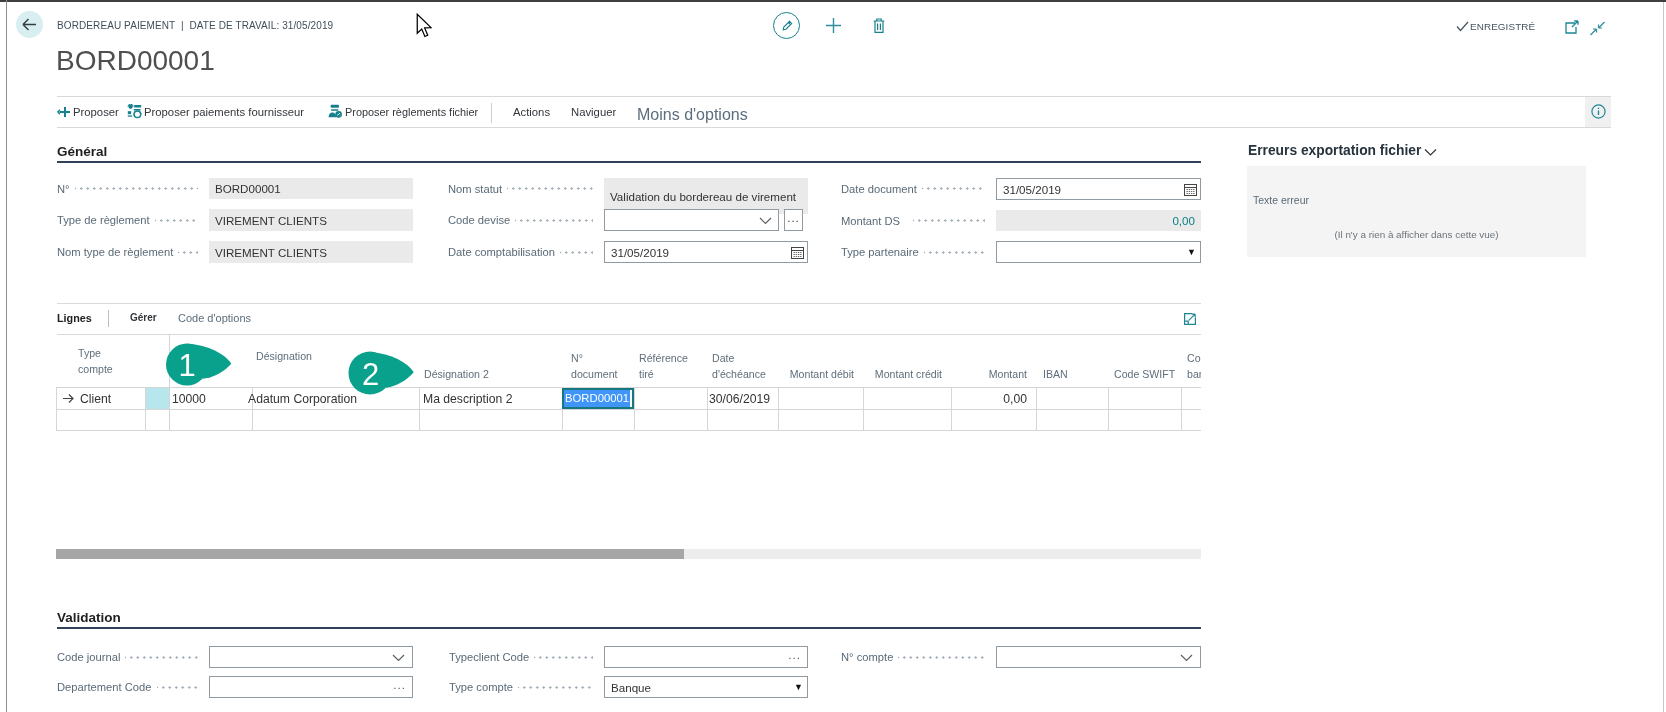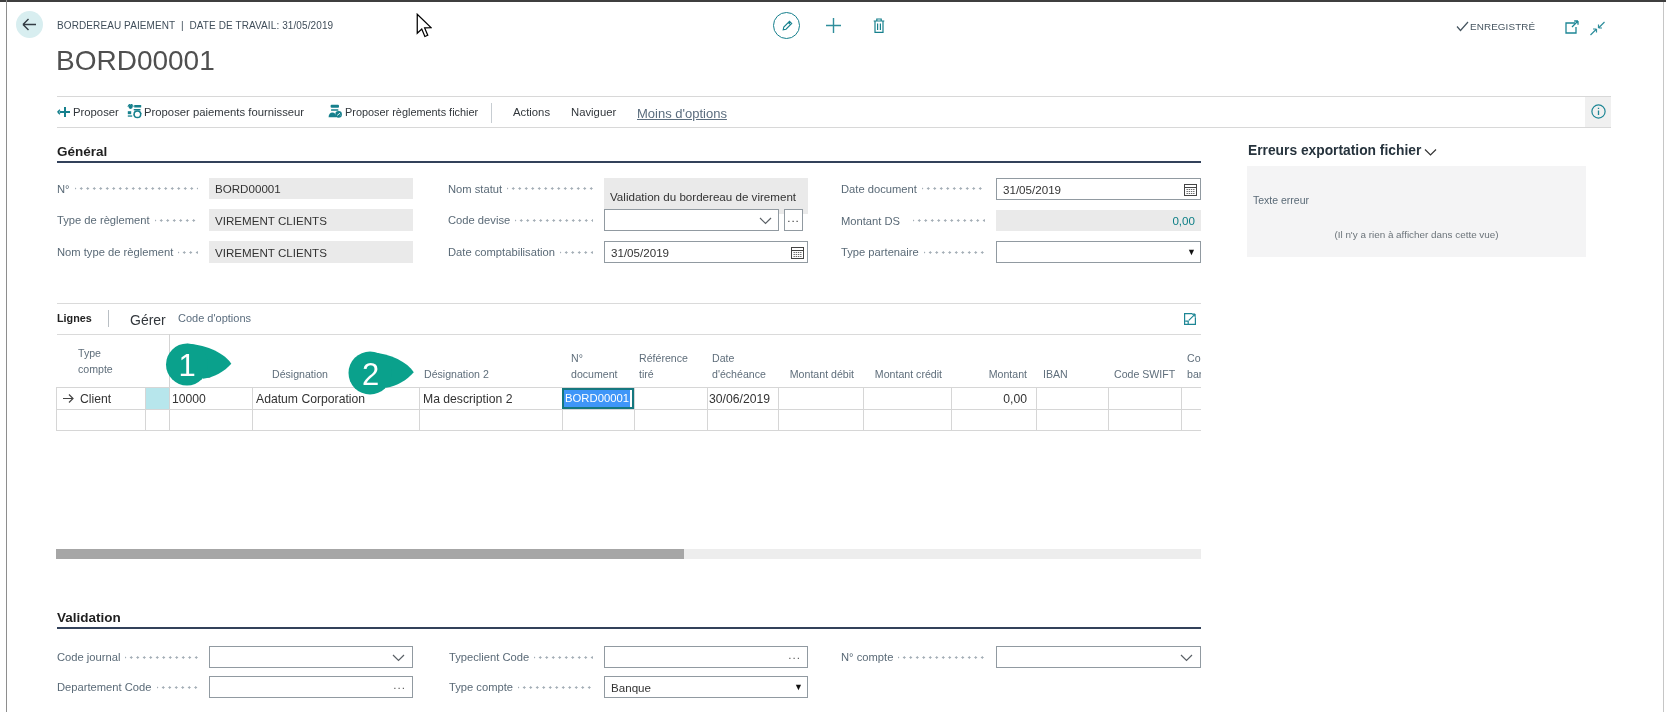--- a/index.html
+++ b/index.html
@@ -86,21 +86,21 @@
   <rect x="2.6" y="0.8" width="8.4" height="3" rx="1" fill="#16808d"></rect>
   <rect x="3" y="5.2" width="7.4" height="1.5" rx="0.5" fill="#16808d"></rect>
   <path d="M0.6 13.2 C0.6 10.4 2.2 8.4 4.4 8.4 C6.6 8.4 8.2 10.4 8.2 13.2 Z" fill="#16808d"></path>
   <circle cx="10.6" cy="10.4" r="3.3" fill="#16808d"></circle>
   <path d="M9.2 11.4 L12 9.2 M11.9 11.6 L12.4 11.2" stroke="#fff" stroke-width="0.9"></path>
 </svg>
 <div class="abs" style="left:345px;top:106px;font-size:10.9px;color:#32373c;">Proposer règlements fichier</div>
 <div class="abs" style="left:491px;top:103px;width:1px;height:20px;background:#c7cdd2;"></div>
 <div class="abs" style="left:513px;top:106px;font-size:11.3px;color:#32373c;">Actions</div>
 <div class="abs" style="left:571px;top:106px;font-size:11.3px;color:#32373c;">Naviguer</div>
-<div class="abs" style="left:637px;top:106px;font-size:13px;color:#5b6d7e;text-decoration:underline;">Moins d'options</div>
+<div class="abs" style="left:637px;top:106px;font-size:16px;color:#5b6d7e;">Moins d'options</div>
 <div class="abs" style="left:1585px;top:97px;width:26px;height:30px;background:#f0f0f0;"></div>
 <svg class="abs" style="left:1591px;top:104px;" width="15" height="15" viewBox="0 0 15 15">
   <circle cx="7.5" cy="7.5" r="6.6" stroke="#1d8695" stroke-width="1.2" fill="none"></circle>
   <path d="M7.5 6.5 V11 M7.5 3.8 V5" stroke="#1d8695" stroke-width="1.3"></path>
 </svg>
 
 <div class="abs" style="left:57px;top:144px;font-size:13.5px;font-weight:bold;color:#1f1f1f;">Général</div>
 <div class="hdrline" style="left:57px;top:161px;width:1144px;"></div>
 
 <div class="fieldrow" style="left:57px;top:178px;width:146px;height:21px;">
@@ -173,35 +173,35 @@
     <path d="M1 1.5 L6.5 7 L12 1.5" stroke="#333" stroke-width="1.2" fill="none"></path>
   </svg>
 <div class="abs" style="left:1247px;top:166px;width:339px;height:91px;background:#f4f4f5;"></div>
 <div class="abs" style="left:1253px;top:194px;font-size:10.5px;color:#5a6a77;">Texte erreur</div>
 <div class="abs" style="left:1247px;top:229px;width:339px;text-align:center;font-size:9.9px;color:#6b7379;">(Il n'y a rien à afficher dans cette vue)</div>
 
 <div class="abs" style="left:57px;top:303px;width:1144px;height:1px;background:#dadada;"></div>
 <div class="abs" style="left:57px;top:334px;width:1144px;height:1px;background:#dadada;"></div>
 <div class="abs" style="left:57px;top:312px;font-size:10.8px;font-weight:bold;color:#222;">Lignes</div>
 <div class="abs" style="left:108px;top:310px;width:1px;height:17px;background:#b9bfc4;"></div>
-<div class="abs" style="left:130px;top:312px;font-size:14px;color:#32373c;">Gérer</div>
+<div class="abs" style="left:130px;top:312px;font-size:10px;color:#32373c;font-weight:bold;">Gérer</div>
 <div class="abs" style="left:178px;top:312px;font-size:11px;color:#5b6d7e;">Code d'options</div>
 <svg class="abs" style="left:1183px;top:312px;" width="14" height="14" viewBox="0 0 14 14">
   <path d="M9.2 1.6 H1.6 V12.4 H12.4 V5.2" stroke="#1d8695" stroke-width="1.2" fill="none"></path>
   <path d="M5.8 8.4 L12.1 2.1 M12.1 2.1 H9 M12.1 2.1 V5" stroke="#1d8695" stroke-width="1.2" fill="none"></path>
   <path d="M2.2 9.2 H5.2 V12" stroke="#1d8695" stroke-width="1.2" fill="none"></path>
 </svg>
 
 <div class="abs" style="left:0px;top:334px;width:1201px;height:100px;overflow:hidden;">
 
   <div class="abs" style="left:169px;top:0;width:1px;height:96px;background:#d4d4d4;"></div>
 
   <div class="colhdr" style="left:78px;top:12px;">Type<br>compte</div>
   <div class="colhdr" style="left:177px;top:17px;">N°<br>compte</div>
-  <div class="colhdr" style="left:256px;top:33px;margin-left:16px;">Désignation</div>
+  <div class="colhdr" style="left:256px;top:15px;">Désignation</div>
   <div class="colhdr" style="left:424px;top:33px;">Désignation 2</div>
   <div class="colhdr" style="left:571px;top:17px;">N°<br>document</div>
   <div class="colhdr" style="left:639px;top:17px;">Référence<br>tiré</div>
   <div class="colhdr" style="left:712px;top:17px;">Date<br>d'échéance</div>
   <div class="colhdr" style="left:779px;top:33px;width:75px;text-align:right;">Montant débit</div>
   <div class="colhdr" style="left:864px;top:33px;width:78px;text-align:right;">Montant crédit</div>
   <div class="colhdr" style="left:952px;top:33px;width:75px;text-align:right;">Montant</div>
   <div class="colhdr" style="left:1043px;top:33px;">IBAN</div>
   <div class="colhdr" style="left:1114px;top:33px;">Code SWIFT</div>
   <div class="colhdr" style="left:1187px;top:17px;">Code<br>banque</div>
@@ -224,21 +224,21 @@
   <div class="grid-v" style="left:1108px;top:53px;height:43px;"></div>
   <div class="grid-v" style="left:1181px;top:53px;height:43px;"></div>
 
   <div class="abs" style="left:146px;top:54px;width:23px;height:21px;background:#b7e6ec;"></div>
 
   <svg class="abs" style="left:62px;top:59px;" width="13" height="11" viewBox="0 0 13 11">
     <path d="M1 5.5 H11 M7 1.5 L11 5.5 L7 9.5" stroke="#444" stroke-width="1.2" fill="none"></path>
   </svg>
   <div class="cellv" style="left:80px;top:58px;">Client</div>
   <div class="cellv" style="left:172px;top:58px;">10000</div>
-  <div class="cellv" style="left:256px;top:58px;">Adatum Corporation</div>
+  <div class="cellv" style="left:248px;top:58px;">Adatum Corporation</div>
   <div class="cellv" style="left:423px;top:58px;">Ma description 2</div>
   <div class="abs" style="left:562px;top:54px;width:72px;height:21px;border:2px solid #15787f;background:#fff;display:flex;align-items:center;">
     <span style="background:#3f96f8;color:#fff;font-size:11.3px;height:17px;line-height:17px;padding:0 1px;">BORD00001</span>
   </div>
   <div class="cellv" style="left:709px;top:58px;">30/06/2019</div>
   <div class="cellv" style="left:952px;top:58px;width:75px;text-align:right;">0,00</div>
 
   <svg class="abs" style="left:163px;top:6px;" width="72" height="48" viewBox="0 0 72 48">
     <path d="M24 3.8 C46 5 61.5 14 68.3 23.7 C61.5 31.5 51 37.2 40 38.8 Z" fill="#0aa18c"></path>
     <circle cx="24" cy="24.5" r="21" fill="#0aa18c"></circle>

